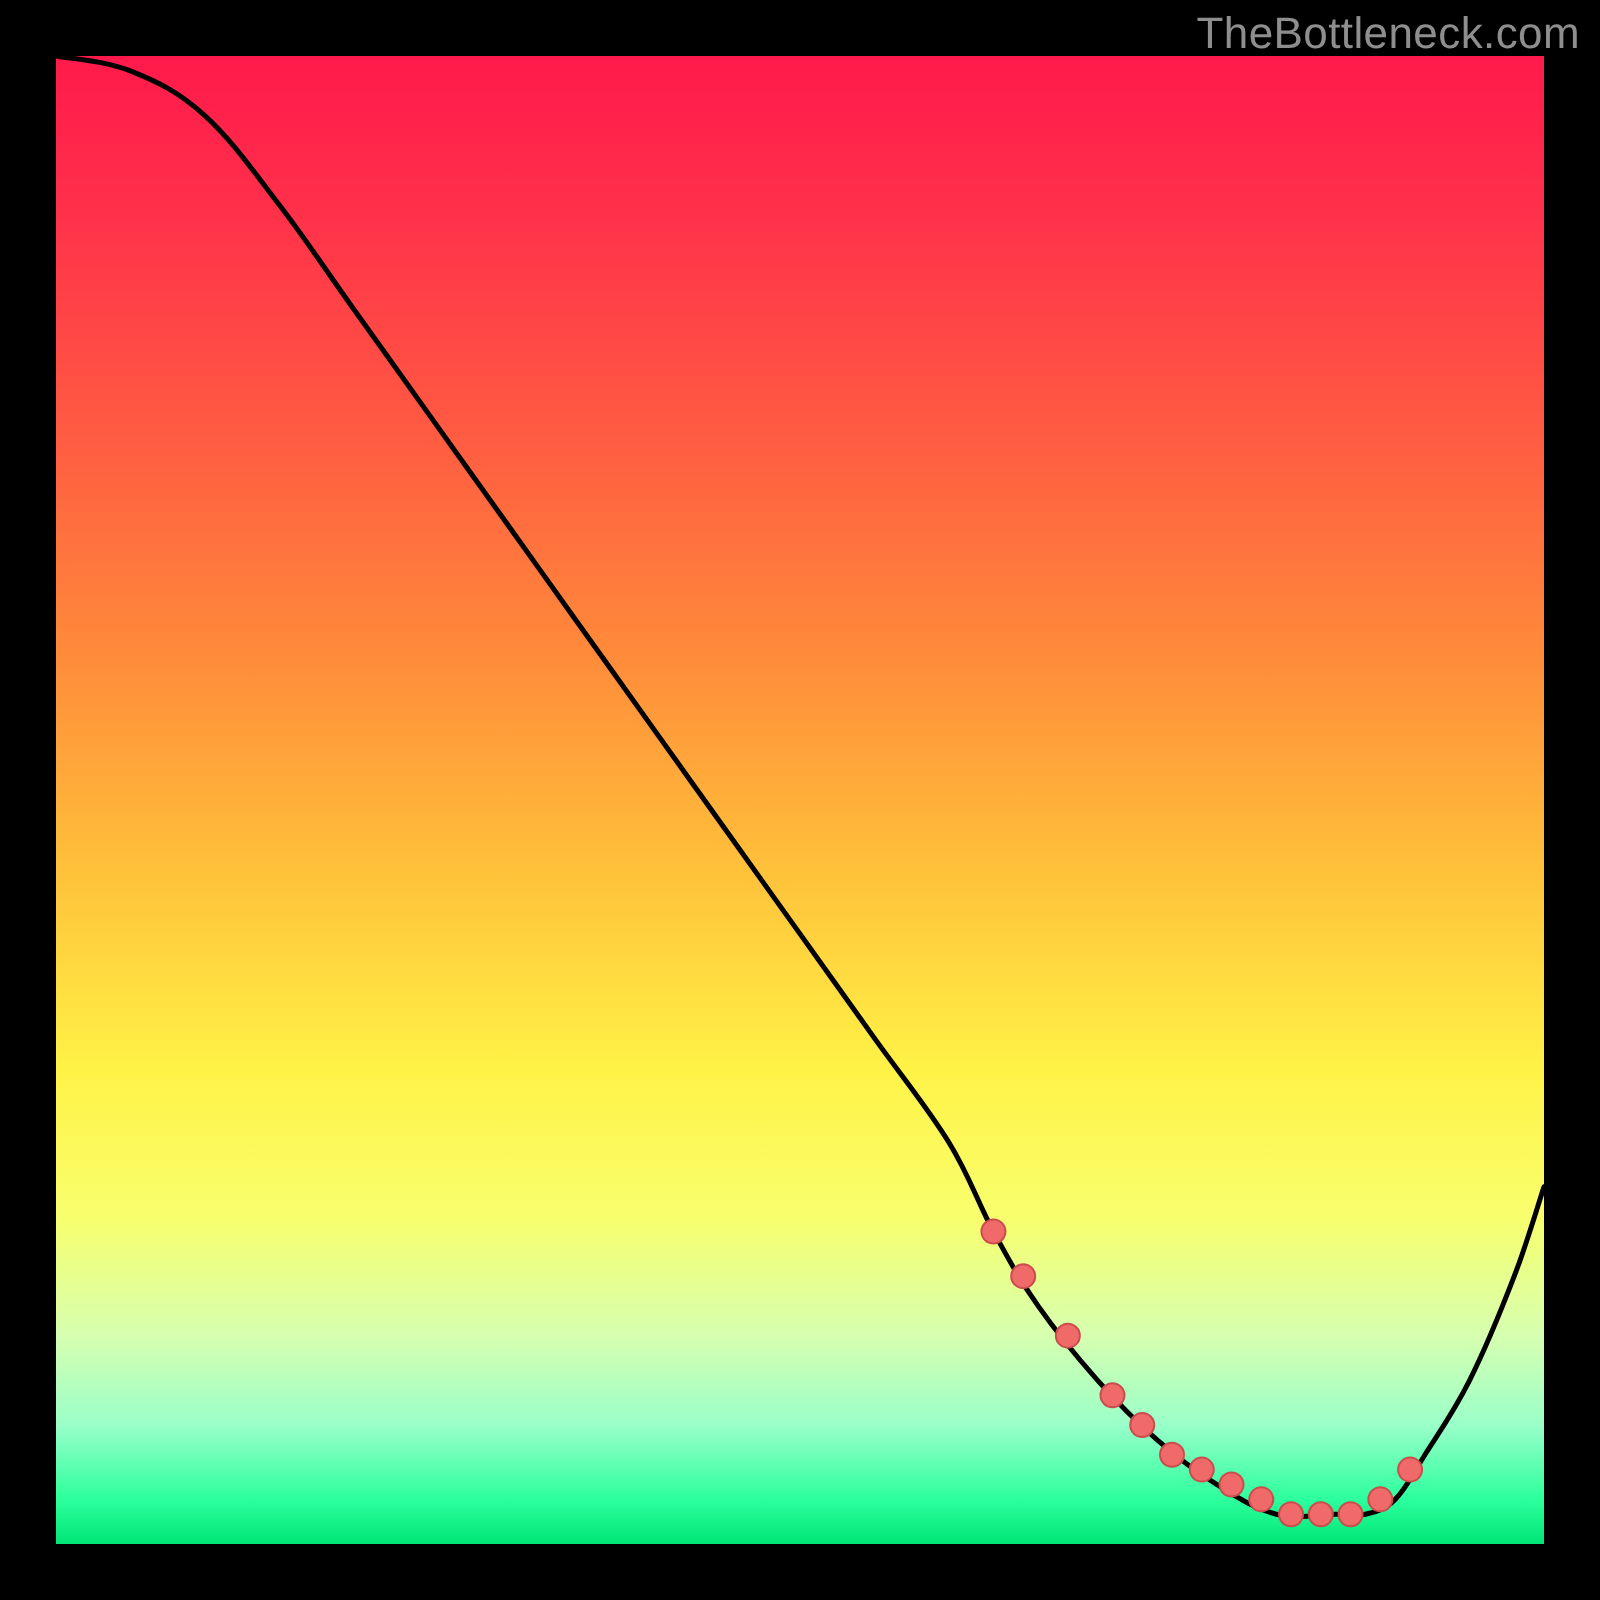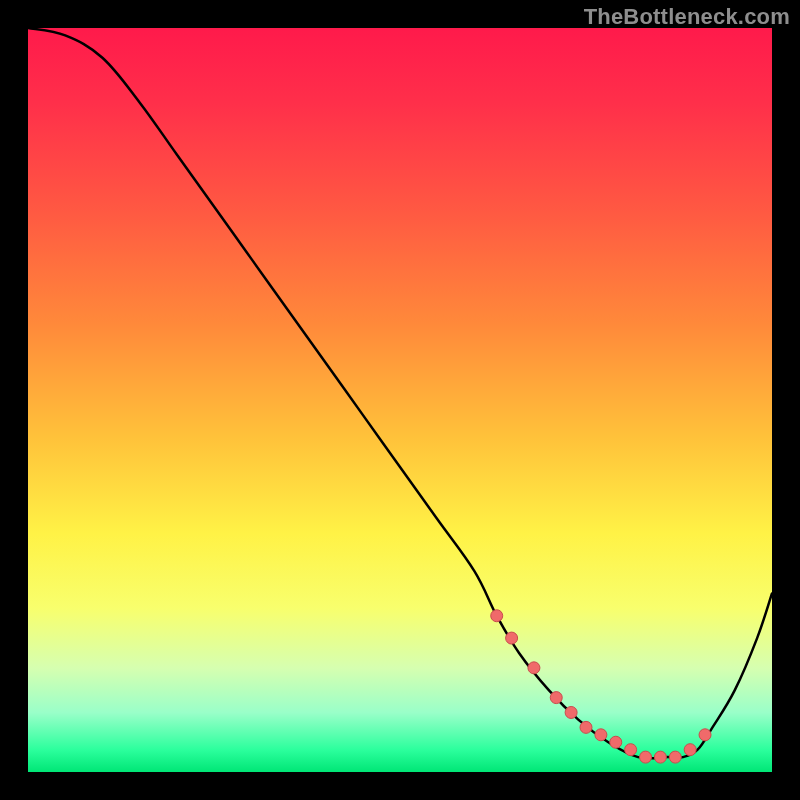--- a/index.html
+++ b/index.html
@@ -15,21 +15,21 @@
     position: relative;
     width: 800px;
     height: 800px;
     background: #000;
   }
   .watermark {
     position: absolute;
     top: 4px;
     right: 10px;
     font-size: 22px;
-    font-weight: 700;
+    font-weight: 400;
     color: #8e8e8e;
     letter-spacing: 0.2px;
     z-index: 5;
   }
   .plot-area {
     position: absolute;
     left: 28px;
     top: 28px;
     width: 744px;
     height: 744px;

